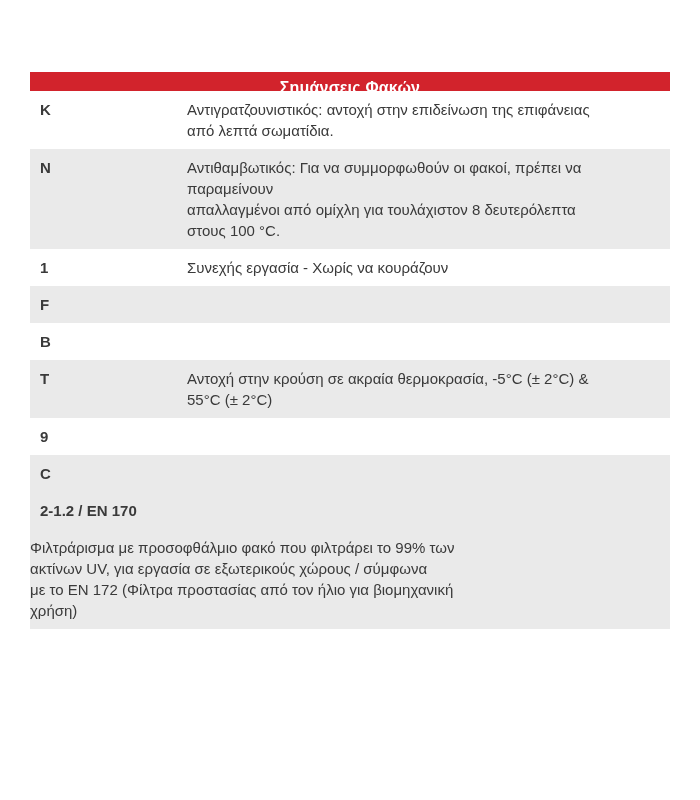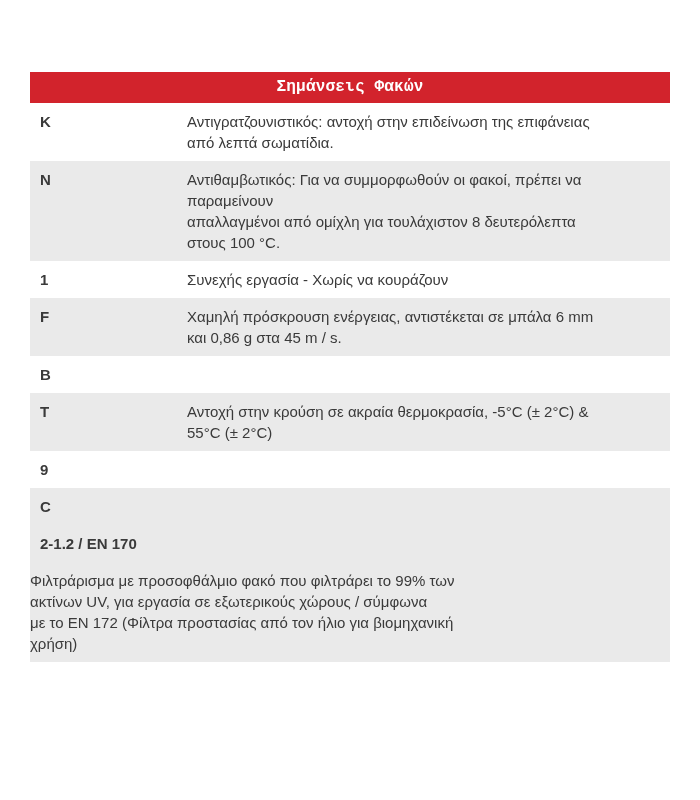--- a/index.html
+++ b/index.html
@@ -18,25 +18,24 @@
     position: absolute;
     left: 30px;
     top: 72px;
     width: 640px;
   }
   .table-header {
     background: var(--header-bg, #d2232c);
     color: var(--header-text, #ffffff);
     font-weight: bold;
     font-size: 16px;
-    height: 31px;
+    height: 19px;
     line-height: 31px;
     text-align: center;
     letter-spacing: 0.2px;
-    font-family: Liberation Mono, monospace;
   }
   .row {
     display: flex;
     align-items: flex-start;
     padding: 8px 0;
     font-size: 15px;
     line-height: 21px;
     color: var(--text-color, #3a3a3a);
   }
   .row.shaded {
@@ -79,22 +78,20 @@
 στους 100 °C.</span></div>
   </div>
 
   <div class="row">
     <div class="code">1</div>
     <div class="desc"><span class="desc-text">Συνεχής εργασία - Χωρίς να κουράζουν</span></div>
   </div>
 
   <div class="row shaded">
     <div class="code">F</div>
-    <div class="desc"><span class="desc-text">Χαμηλή πρόσκρουση ενέργειας, αντιστέκεται σε μπάλα 6 mm
-και 0,86 g στα 45 m / s.</span></div>
   </div>
 
   <div class="row">
     <div class="code">B</div>
   </div>
 
   <div class="row shaded">
     <div class="code">T</div>
     <div class="desc"><span class="desc-text">Αντοχή στην κρούση σε ακραία θερμοκρασία, -5°C (± 2°C) &amp;
 55°C (± 2°C)</span></div>

